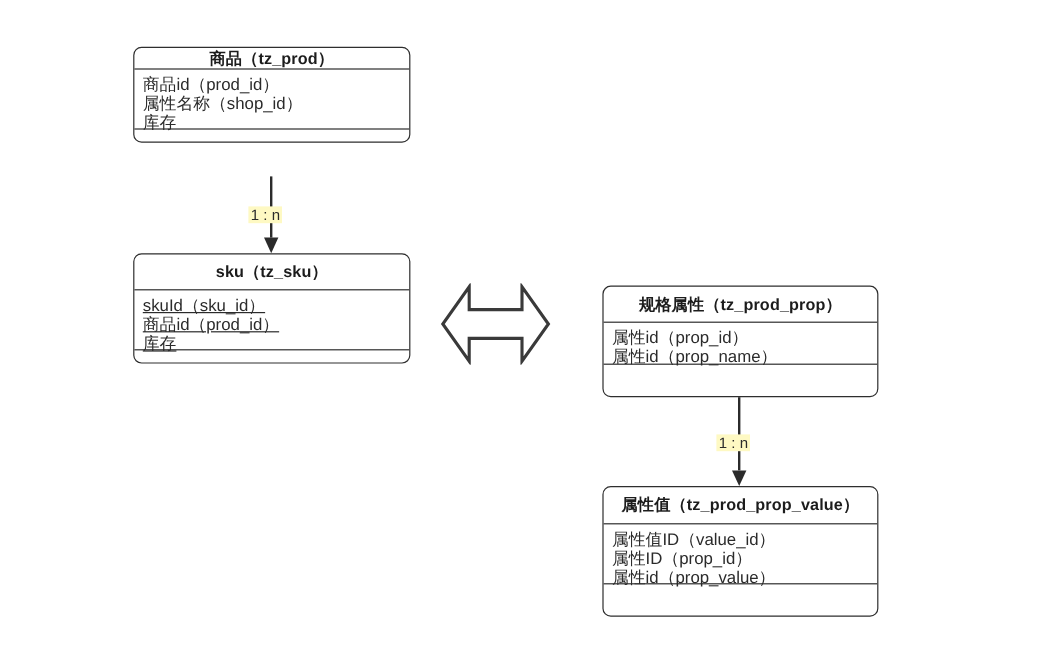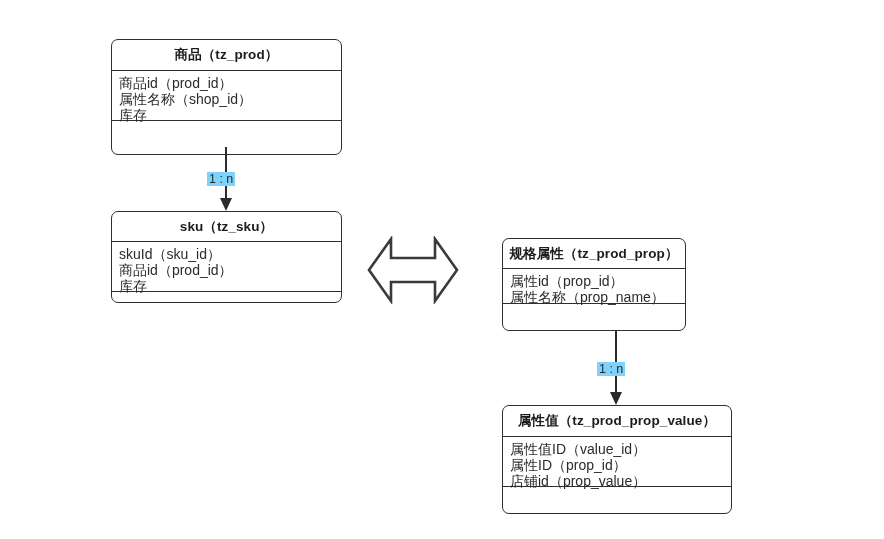--- a/index.html
+++ b/index.html
@@ -79,80 +79,80 @@
     border-left: 6.5px solid transparent;
     border-right: 6.5px solid transparent;
     border-top: 13px solid #2b2b2b;
   }
   .conn-label {
     position: absolute;
     font-size: 12.5px;
     line-height: 14px;
     color: #2b2b2b;
     white-space: nowrap;
-    background: #7dd3fc;
+    background: #fef9c3;
     padding: 0 2px;
   }
 
   
   .double-arrow {
     position: absolute;
   }
 </style>
 </head>
 <body>
 
 <div id="canvas">
 
-  <div class="entity" style="left:111px; top:39px; width:231px; height:116px;">
+  <div class="entity" style="left:111px; top:39px; width:231px; height:80px;">
     <div class="entity-title" style="height:31px;">商品（tz_prod）</div>
     <div class="entity-attrs" style="height:50px;">
       <div class="attr-row">商品id（prod_id）</div>
       <div class="attr-row">属性名称（shop_id）</div>
       <div class="attr-row">库存</div>
     </div>
     <div class="entity-ops"></div>
   </div>
 
   <div class="conn-line" style="left:225.2px; top:147px; height:51px;"></div>
   <div class="conn-arrow" style="left:219.5px; top:198px;"></div>
   <div class="conn-label" style="left:207px; top:172px;">1 : n</div>
 
   <div class="entity" style="left:111px; top:211px; width:231px; height:92px;">
     <div class="entity-title" style="height:31px;">sku（tz_sku）</div>
-    <div class="entity-attrs" style="height:50px;">
+    <div class="entity-attrs" style="height:50px;text-decoration:underline;">
       <div class="attr-row">skuId（sku_id）</div>
       <div class="attr-row">商品id（prod_id）</div>
       <div class="attr-row">库存</div>
     </div>
     <div class="entity-ops"></div>
   </div>
 
   <div class="double-arrow" style="left:366px; top:236px; width:94px; height:68px;">
     <svg width="94" height="68" viewBox="0 0 94 68" xmlns="http://www.w3.org/2000/svg">
       <path d="M 25 3 L 25 22 L 69 22 L 69 3 L 91 34 L 69 65 L 69 46 L 25 46 L 25 65 L 3 34 Z" fill="#ffffff" stroke="#3a3a3a" stroke-width="2.6" stroke-linejoin="miter" stroke-linecap="square"></path>
     </svg>
   </div>
 
-  <div class="entity" style="left:502px; top:238px; width:184px; height:93px;">
+  <div class="entity" style="left:502px; top:238px; width:230px; height:93px;">
     <div class="entity-title" style="height:30px;">规格属性（tz_prod_prop）</div>
     <div class="entity-attrs" style="height:35px;">
       <div class="attr-row">属性id（prop_id）</div>
-      <div class="attr-row">属性名称（prop_name）</div>
+      <div class="attr-row">属性id（prop_name）</div>
     </div>
     <div class="entity-ops"></div>
   </div>
 
   <div class="conn-line" style="left:615.2px; top:331px; height:61px;"></div>
   <div class="conn-arrow" style="left:609.5px; top:392px;"></div>
   <div class="conn-label" style="left:597px; top:362px;">1 : n</div>
 
   <div class="entity" style="left:502px; top:405px; width:230px; height:109px;justify-content:flex-end;">
     <div class="entity-title" style="height:31px;">属性值（tz_prod_prop_value）</div>
     <div class="entity-attrs" style="height:50px;">
       <div class="attr-row">属性值ID（value_id）</div>
       <div class="attr-row">属性ID（prop_id）</div>
-      <div class="attr-row">店铺id（prop_value）</div>
+      <div class="attr-row">属性id（prop_value）</div>
     </div>
     <div class="entity-ops"></div>
   </div>
 
 </div>
 
 </body></html>

